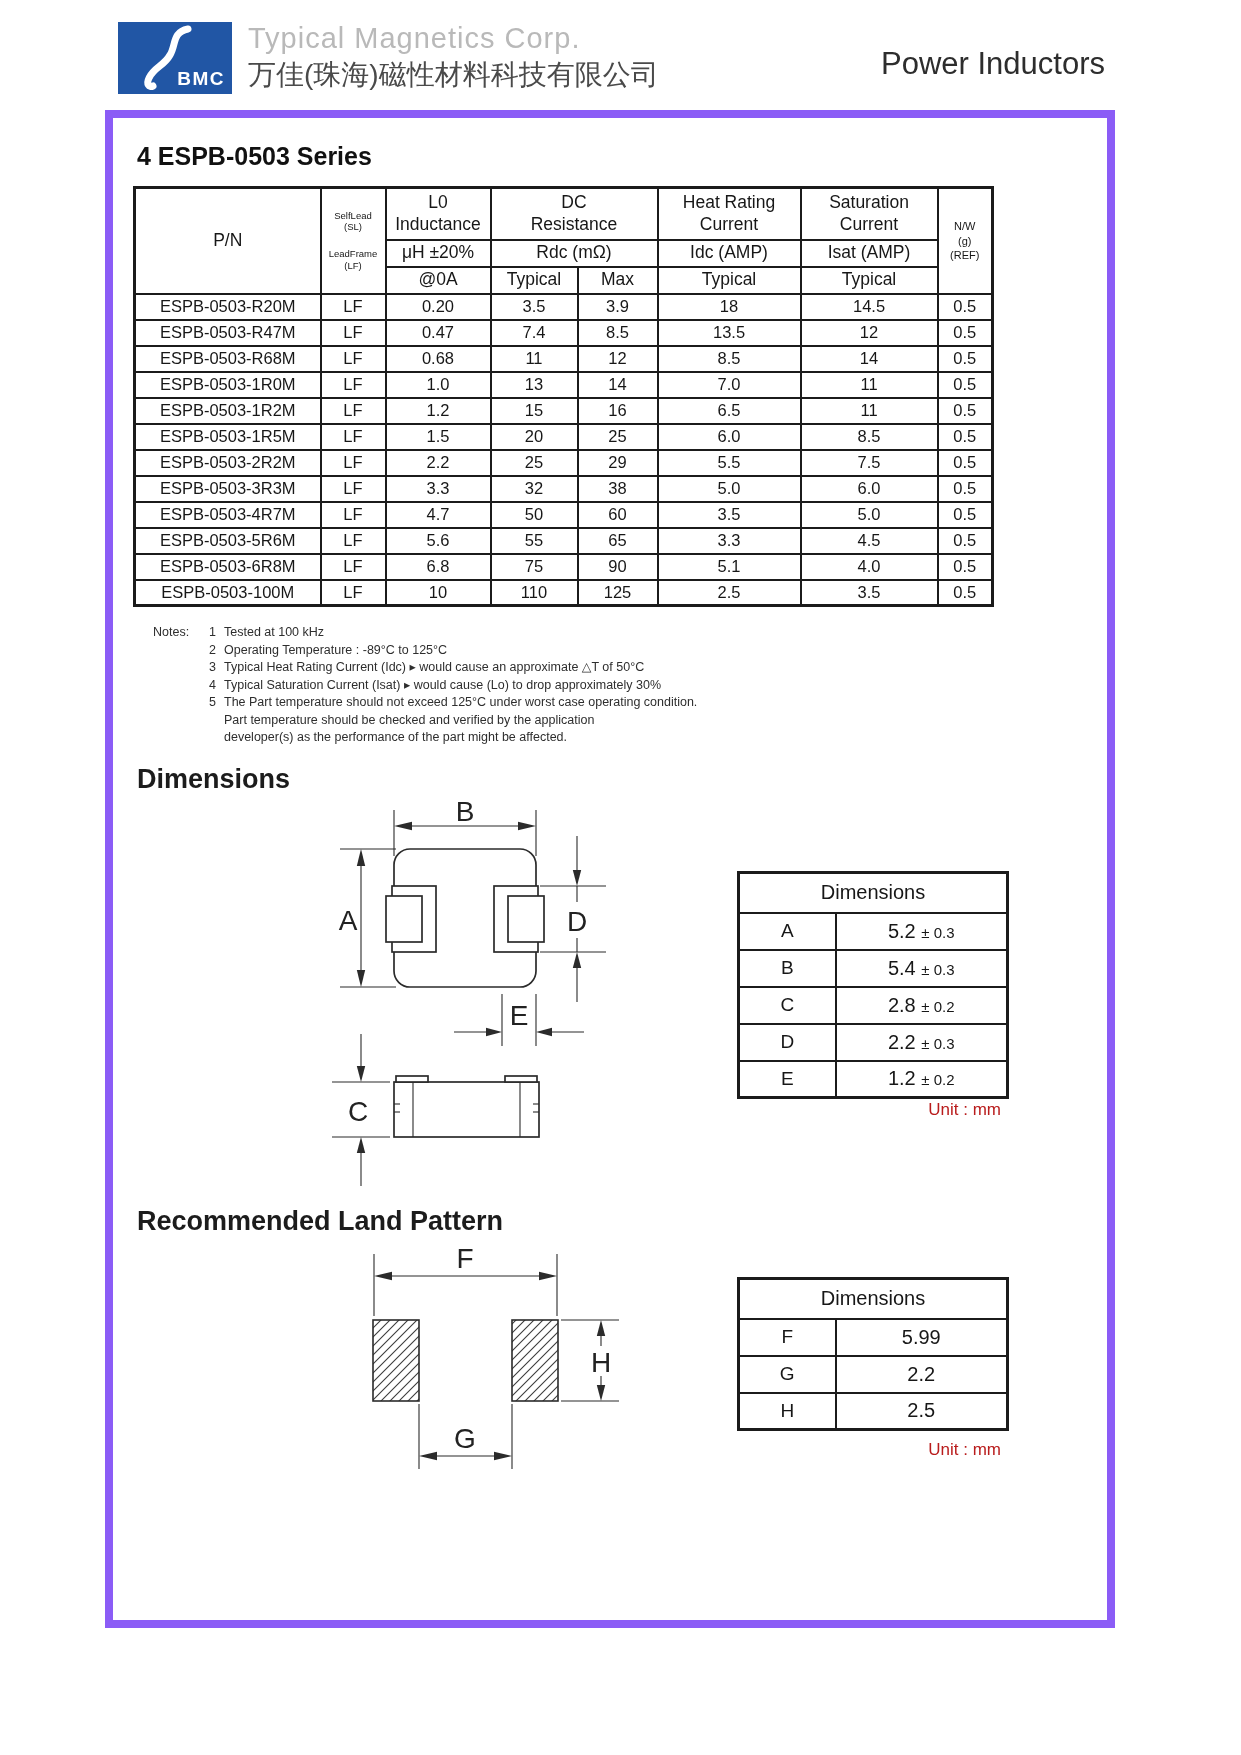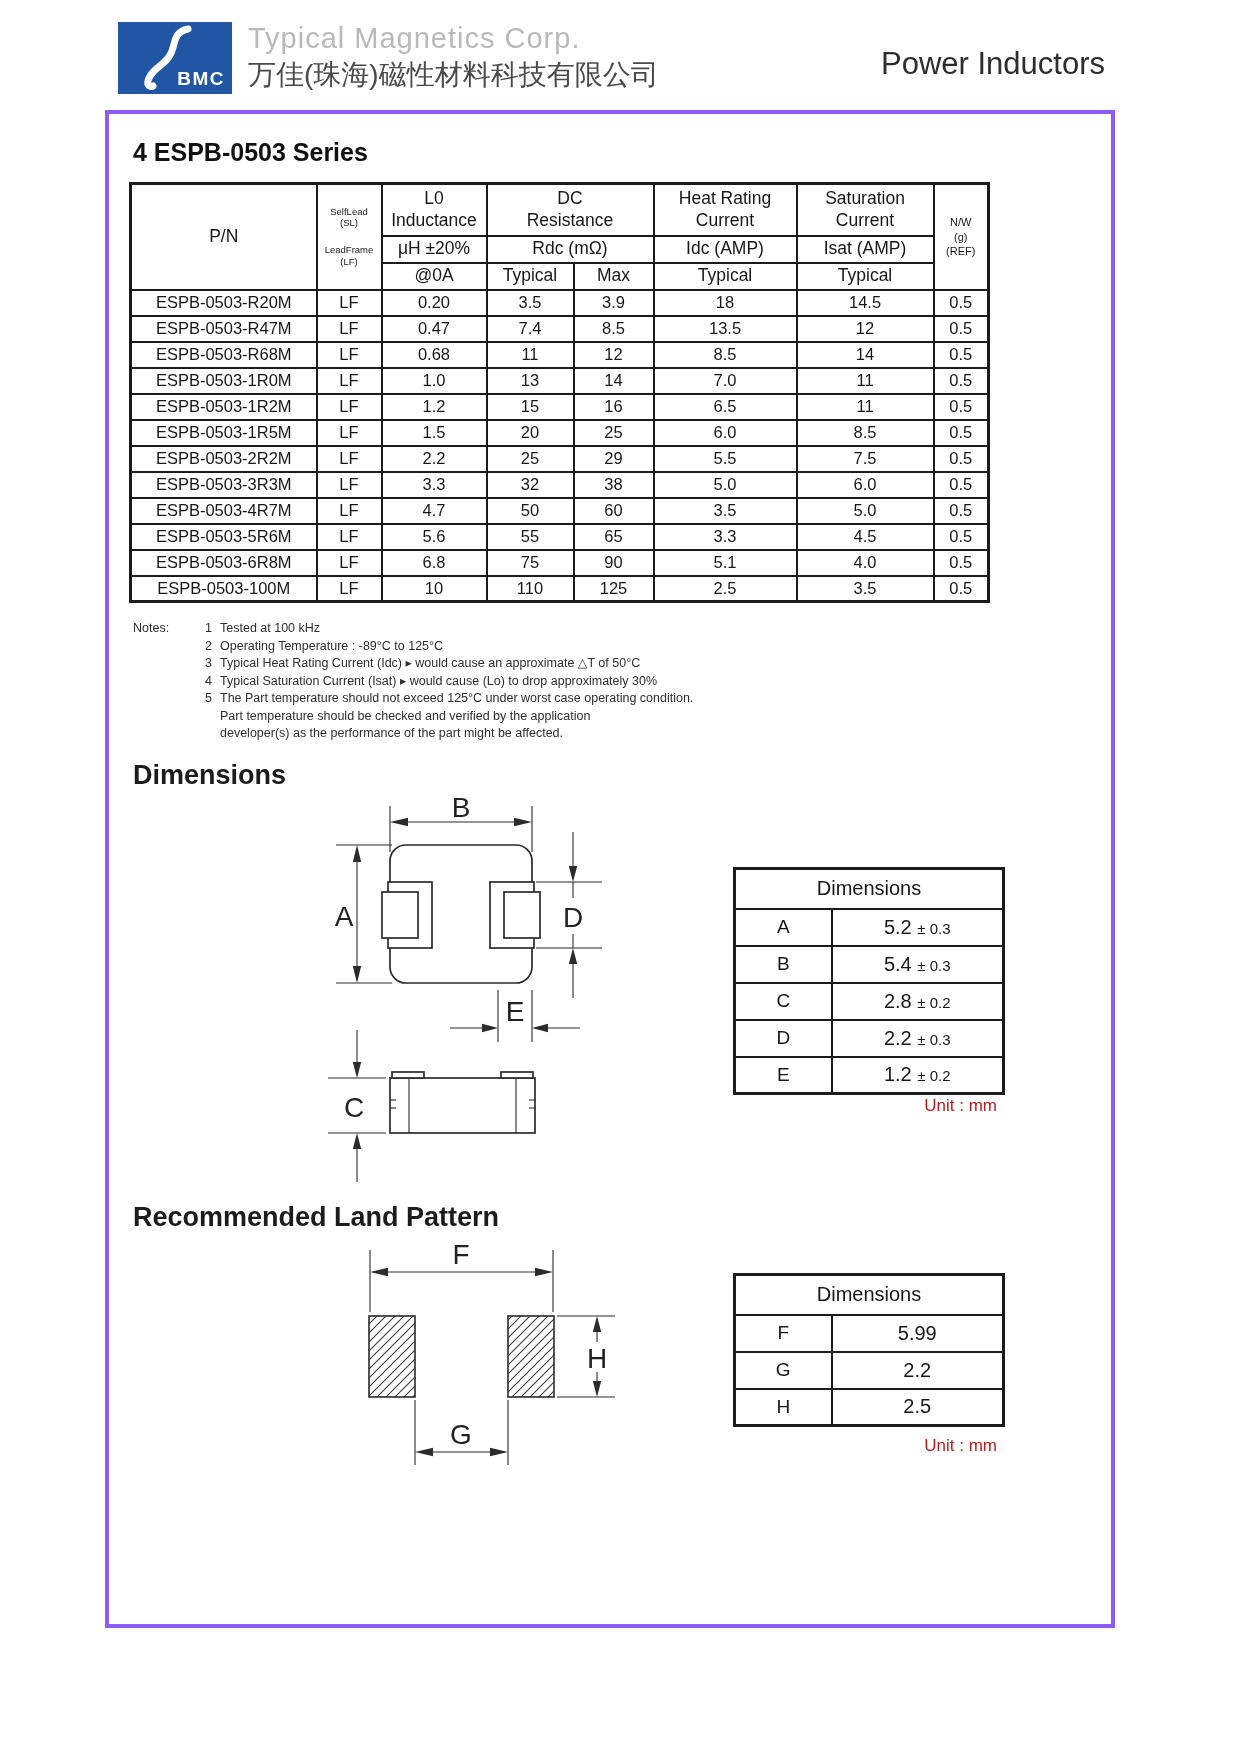--- a/index.html
+++ b/index.html
@@ -10,40 +10,40 @@
   .logo{position:absolute;left:118px;top:22px;width:114px;height:72px;background:#2156a5;}
   .logo svg{position:absolute;left:0;top:0;}
   .logo-abbr{position:absolute;right:7px;bottom:4px;color:#fff;font-weight:bold;
              font-size:19px;letter-spacing:1.5px;margin-top:47px;}
   .company-en{position:absolute;left:248px;top:22px;font-size:29px;color:#b9b9b9;letter-spacing:1px;}
   .company-cn{position:absolute;left:248px;top:56px;font-size:28px;color:#4a4a4a;}
   .page-title{position:absolute;right:136px;top:46px;font-size:31px;color:#2d2d2d;}
 
   
   .content-box{position:absolute;left:105px;top:110px;width:1010px;height:1518px;
-               border:4px solid #8b5cf6;box-sizing:border-box;background:#fff;}
+               border:8px solid #8b5cf6;box-sizing:border-box;background:#fff;}
   .series-title{position:absolute;left:24px;top:24px;margin:0;font-size:25px;font-weight:bold;color:#111;}
 
   
   table.spec{position:absolute;left:20px;top:68px;width:858px;border-collapse:collapse;
              table-layout:fixed;border:3px solid #1b1b1b;}
   table.spec th,table.spec td{border:2px solid #1b1b1b;text-align:center;vertical-align:middle;
              padding:0;font-weight:normal;color:#171717;}
   table.spec tr.h1{height:52px;} table.spec tr.h2{height:27px;} table.spec tr.h3{height:27px;}
   table.spec tr.dr{height:26px;}
   .hd{font-size:17.5px;line-height:1.22;}
   .blk{display:block;}
   .lead-hd{font-size:9.5px;line-height:1.25;color:#333;}
   .lead-hd .gap{margin-top:15px;}
   .nw-hd{font-size:11px;line-height:1.3;color:#3a3a3a;}
   table.spec td{font-size:16.5px;}
 
   
   .notes{position:absolute;left:24px;top:506px;font-size:12.5px;color:#2e2e2e;line-height:17.5px;}
-  .notes-label{position:absolute;left:0;top:0;}
+  .notes-label{position:absolute;left:16px;top:0;}
   .notes-list{margin-left:72px;}
   .note-no{display:inline-block;width:15px;}
 
   
   .sec-heading{position:absolute;left:24px;margin:0;font-size:27px;font-weight:bold;color:#1c1c1c;}
   #dims-heading{top:646px;}
   #land-heading{top:1088px;}
 
   
   .dim-svg{position:absolute;left:161px;top:676px;}

